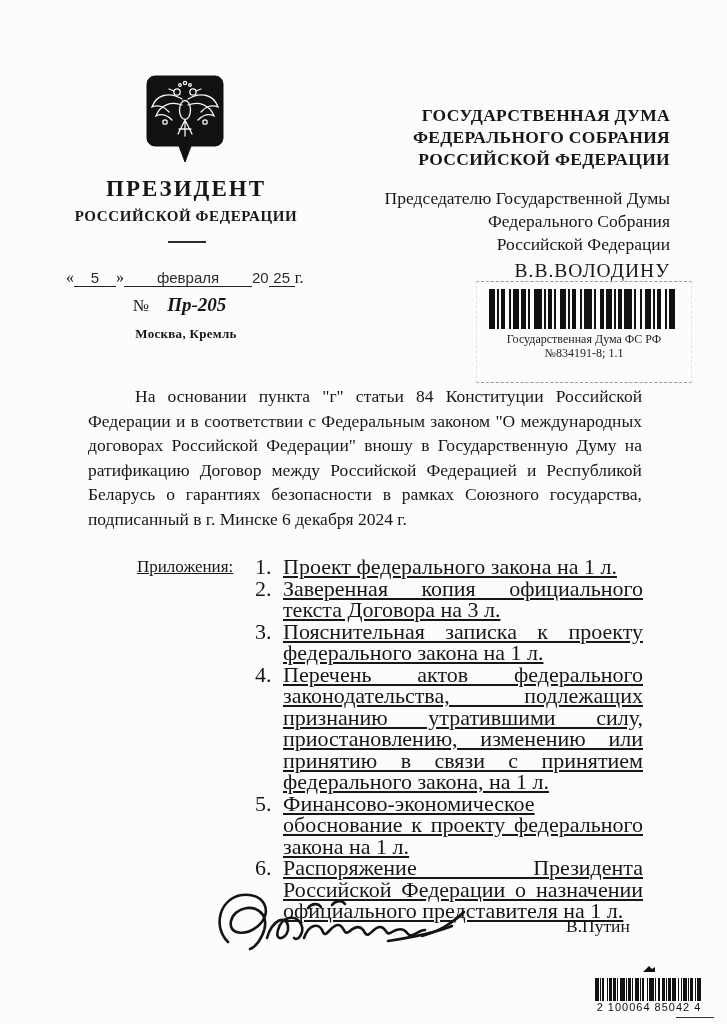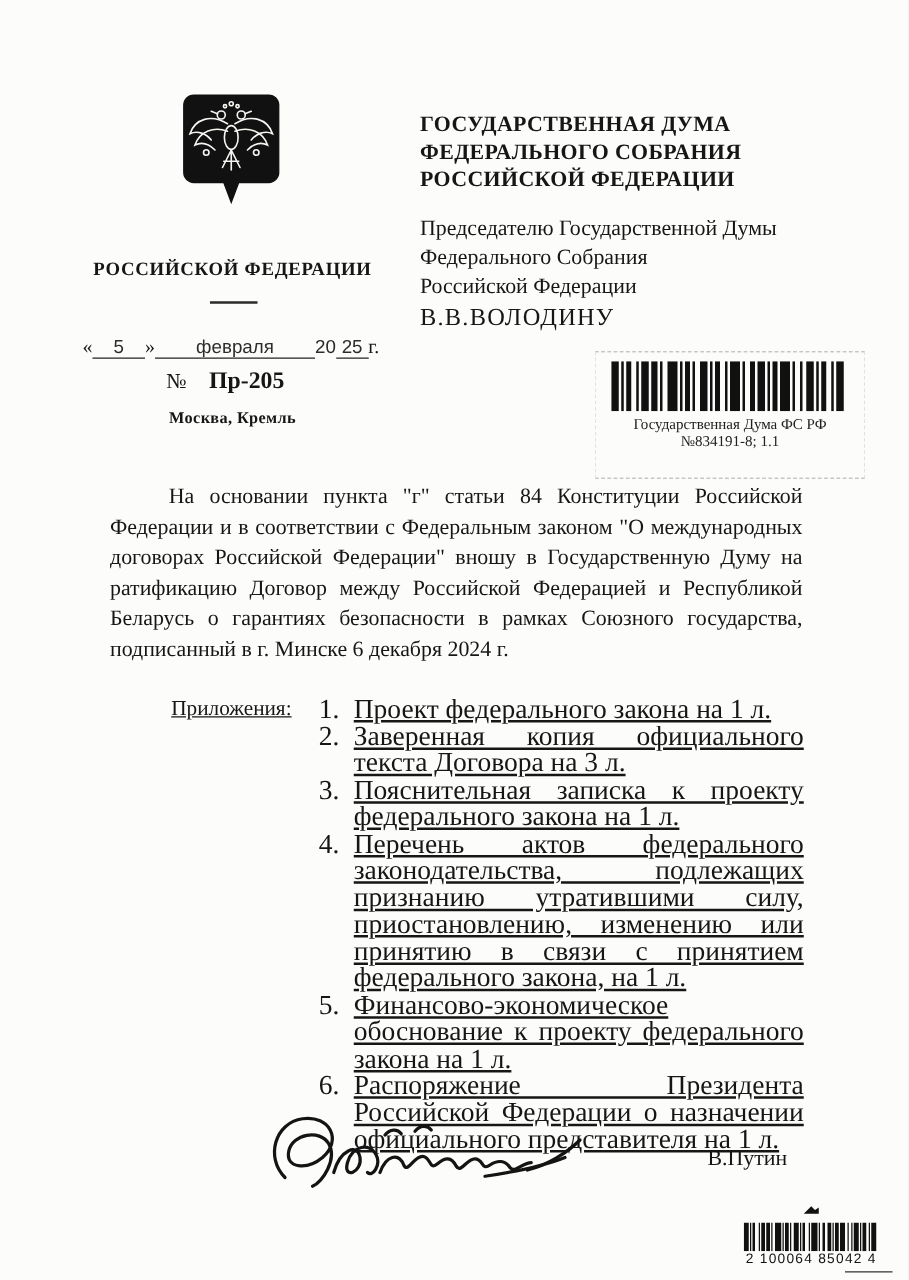--- a/index.html
+++ b/index.html
@@ -9,35 +9,35 @@
     font-family:"Liberation Serif","DejaVu Serif",serif;
   }
   
   .emblem{position:absolute;left:143px;top:74px;width:84px;height:96px;}
   .sender-title{position:absolute;left:48px;top:176px;width:276px;text-align:center;
     font-weight:bold;font-size:23px;letter-spacing:2px;}
   .sender-sub{position:absolute;left:48px;top:208px;width:276px;text-align:center;
     font-weight:bold;font-size:15px;letter-spacing:0.6px;}
   .sender-rule{position:absolute;left:168px;top:241px;width:38px;height:2px;background:#2a2a2a;}
   
-  .recipient{position:absolute;left:336px;top:88px;width:334px;text-align:left;}
+  .recipient{position:absolute;left:336px;top:104px;width:334px;text-align:right;}
   .org-line{font-weight:bold;font-size:17.5px;line-height:22px;letter-spacing:0.3px;}
   .addr-group{margin-top:17px;}
   .addr-line{font-size:17.5px;line-height:23px;}
   .addr-name{margin-top:4px;font-size:19.5px;letter-spacing:1px;}
   
   .dateline{position:absolute;left:66px;top:269px;font-size:16px;white-space:nowrap;}
   .dl-fill{display:inline-block;text-align:center;border-bottom:1.5px solid #222;
     font-family:"Liberation Sans","DejaVu Sans",sans-serif;font-size:15px;color:#2c2c2c;}
   .dl-day{width:42px;}
   .dl-month{width:128px;}
   .dl-year{width:26px;}
   .dl-century{font-family:"Liberation Sans","DejaVu Sans",sans-serif;font-size:15px;color:#2c2c2c;}
   .number-line{position:absolute;left:133px;top:294px;font-size:17px;}
-  .doc-number{font-weight:bold;font-size:19px;margin-left:18px;}
+  .doc-number{font-weight:bold;font-size:19px;margin-left:18px;font-style:italic;}
   .place-line{position:absolute;left:48px;top:326px;width:276px;text-align:center;
     font-weight:bold;font-size:13px;letter-spacing:0.3px;}
   
   .stamp{position:absolute;left:476px;top:281px;width:214px;height:100px;
     border-top:1px dashed rgba(40,40,40,.45);border-bottom:1px dashed rgba(40,40,40,.45);
     border-left:1px dashed rgba(40,40,40,.12);border-right:1px dashed rgba(40,40,40,.12);
     text-align:center;color:#222;}
   .stamp .barcode{margin:7px auto 3px auto;width:190px;height:40px;}
   .stamp-line{font-size:12px;line-height:14px;}
   .barcode{font-size:0;white-space:nowrap;overflow:hidden;}
@@ -80,20 +80,21 @@
       <path d="M45,25 C58,17 71,21 75,33 C69,30 62,33 58,38"></path>
       <path d="M39,31 C28,27 17,31 13,42 C19,39 25,42 29,46"></path>
       <path d="M45,31 C56,27 67,31 71,42 C65,39 59,42 55,46"></path>
       <ellipse cx="42" cy="36" rx="5.5" ry="9.5"></ellipse>
       <path d="M42,46 L35,60 M42,46 L49,60 M42,46 L42,62 M36,55 L48,55"></path>
       <circle cx="22" cy="48" r="2.2"></circle>
         <circle cx="62" cy="48" r="2.2"></circle>
     </g>
   </svg>
 
+  <div class="sender-title">ПРЕЗИДЕНТ</div>
   <div class="sender-sub">РОССИЙСКОЙ ФЕДЕРАЦИИ</div>
   <div class="sender-rule"></div>
 
   <div class="recipient">
     <div class="org-line">ГОСУДАРСТВЕННАЯ ДУМА</div>
     <div class="org-line">ФЕДЕРАЛЬНОГО СОБРАНИЯ</div>
     <div class="org-line">РОССИЙСКОЙ ФЕДЕРАЦИИ</div>
     <div class="addr-group">
       <div class="addr-line">Председателю Государственной Думы</div>
       <div class="addr-line">Федерального Собрания</div>

